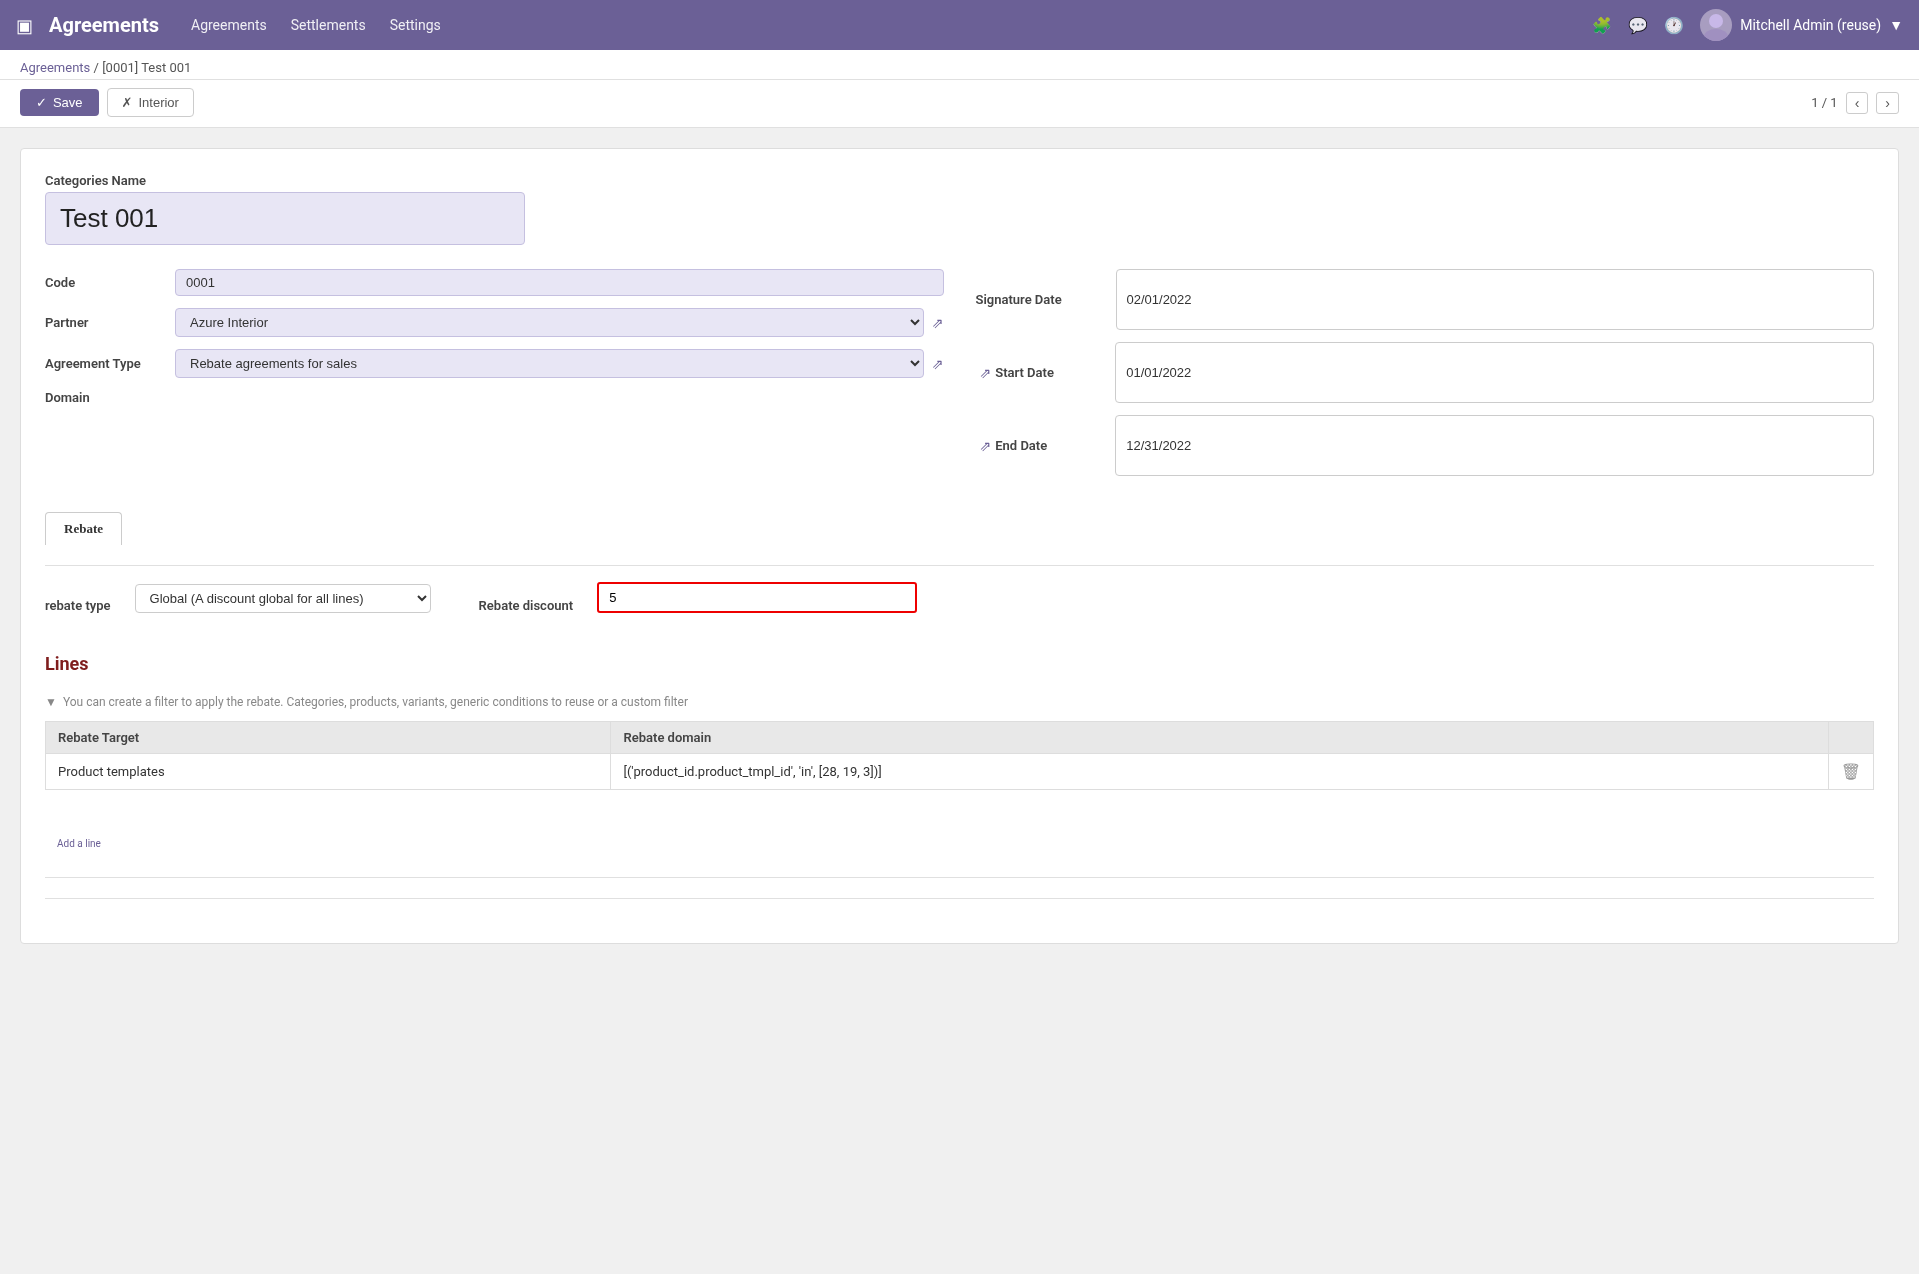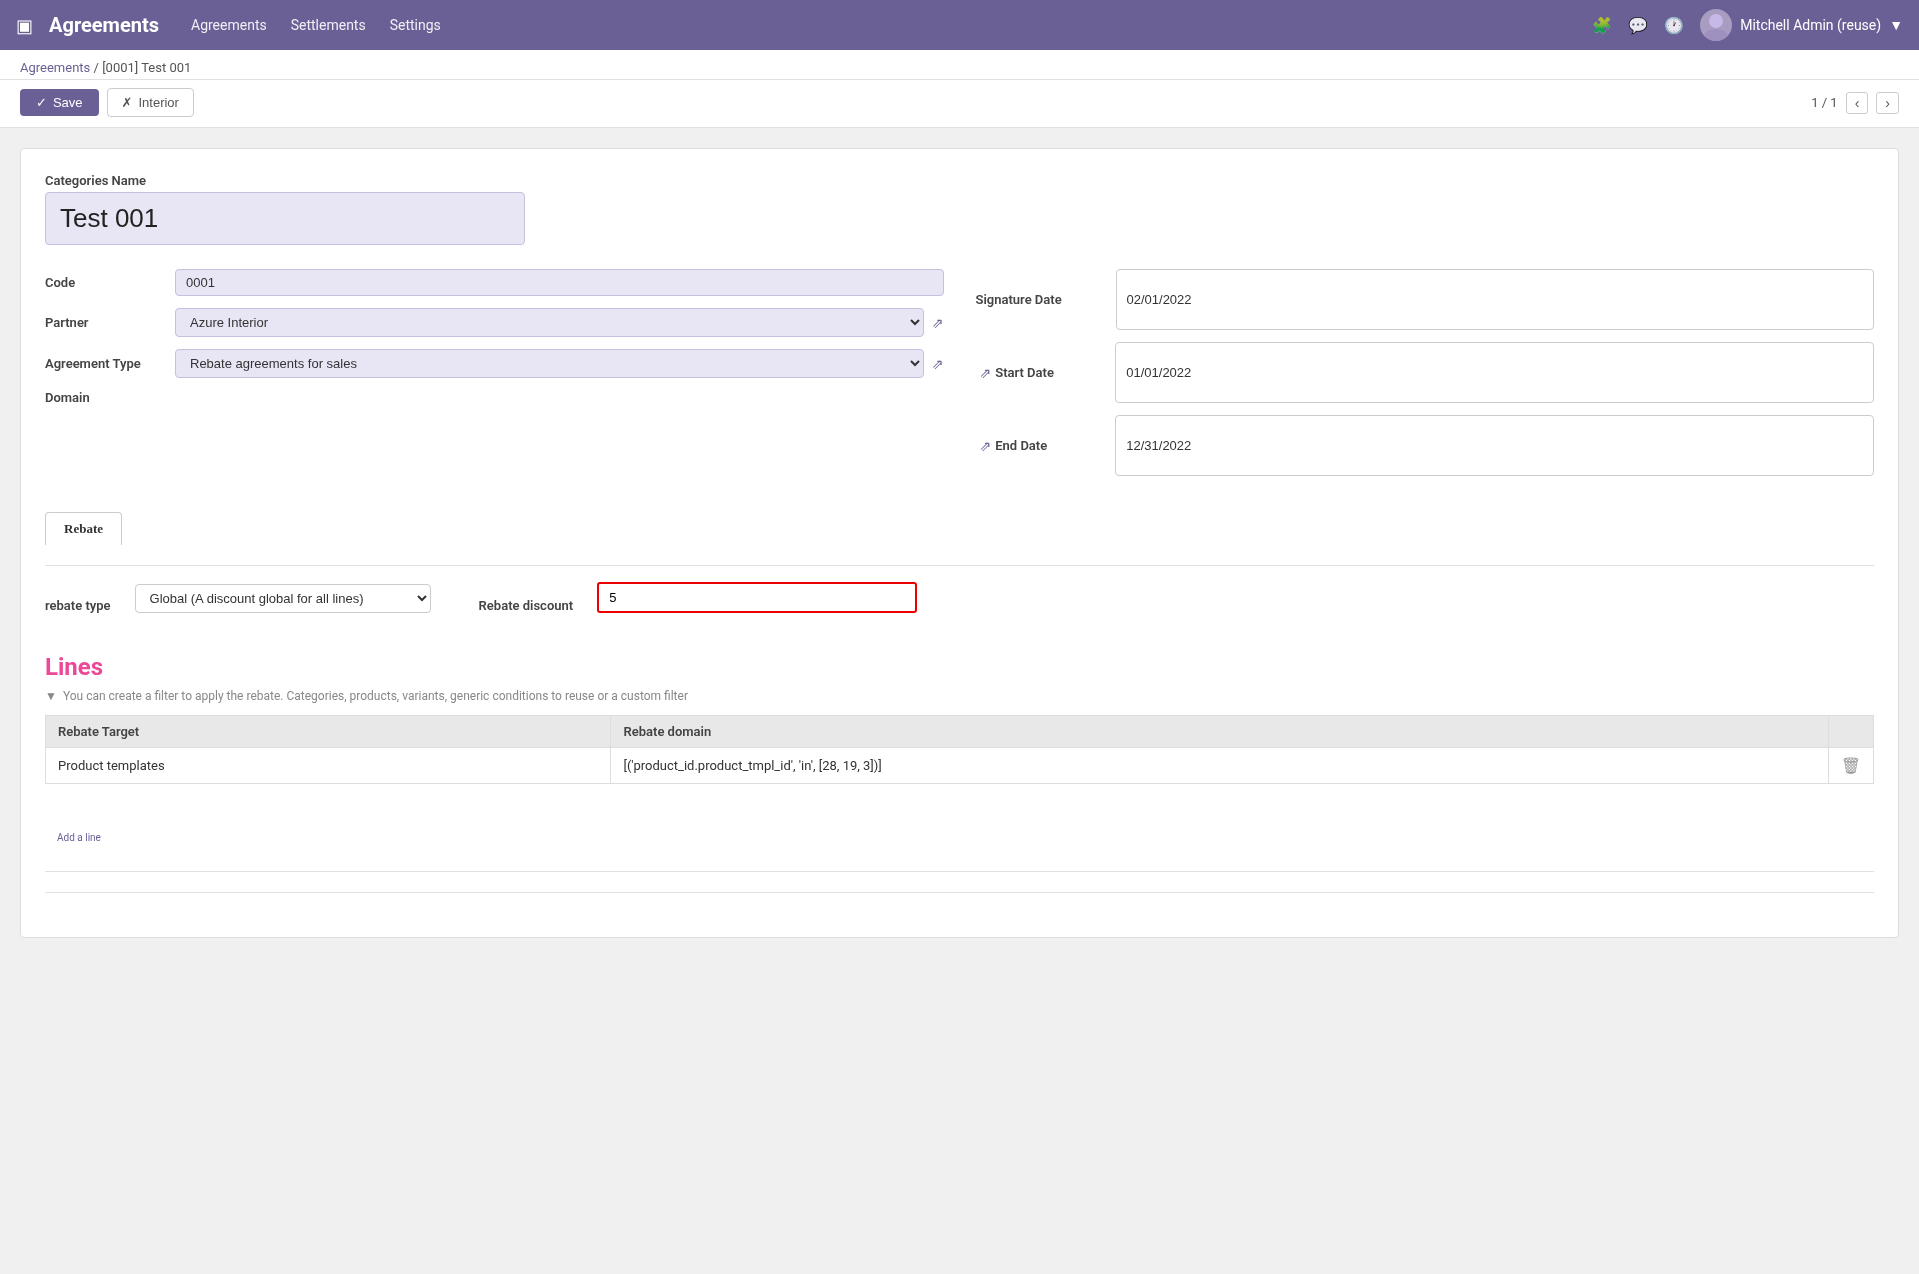--- a/index.html
+++ b/index.html
@@ -227,21 +227,21 @@
       padding: 6px 10px;
       border: 2px solid #e00;
       border-radius: 3px;
       font-size: 13px;
       width: 320px;
       outline: none;
     }
 
     
     .lines-section {}
-    .lines-title { font-size: 24px; font-weight: bold; color: #ec4899; margin-bottom: 8px; }
+    .lines-title { font-size: 18px; font-weight: bold; color: #7f1d1d; margin-bottom: 21px; }
     .lines-hint { font-size: 12px; color: #888; margin-bottom: 12px; display: flex; align-items: center; gap: 6px; }
 
     .lines-table { width: 100%; border-collapse: collapse; }
     .lines-table th {
       background: #e8e8e8;
       padding: 8px 12px;
       text-align: left;
       font-size: 13px;
       font-weight: 600;
       color: #444;

